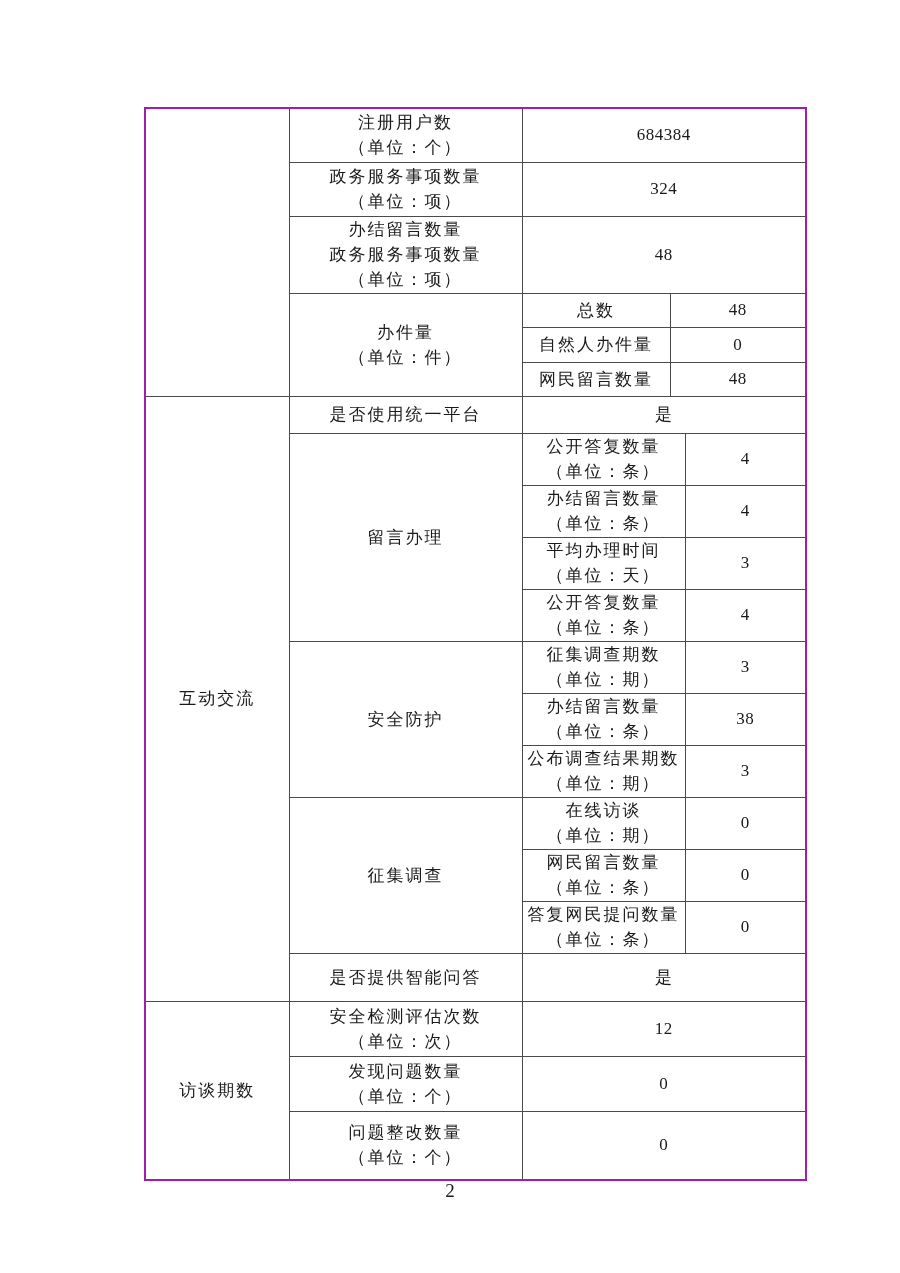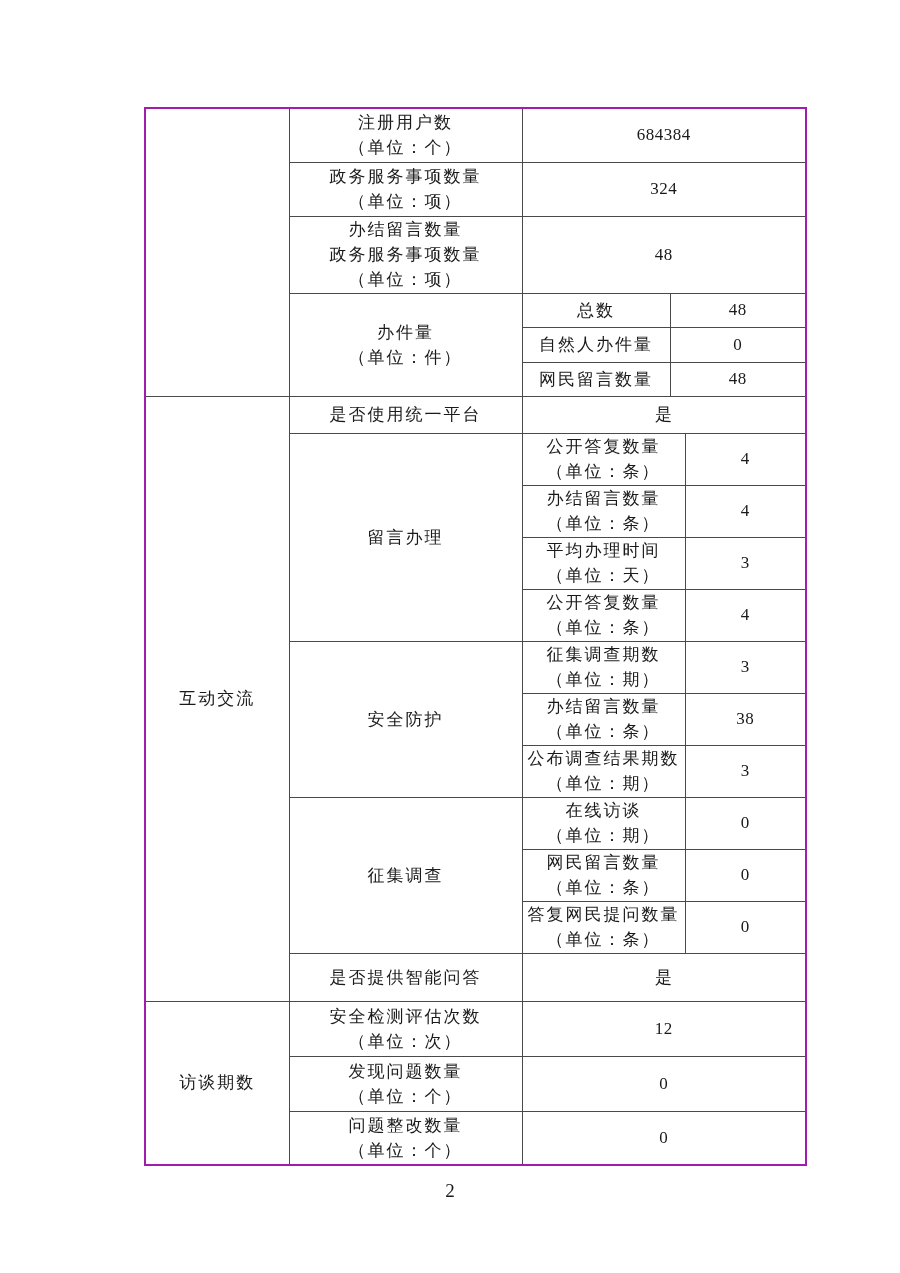--- a/index.html
+++ b/index.html
@@ -217,21 +217,21 @@
       </td>
       <td colspan="3" class="value">12</td>
     </tr>
     <tr style="height:55px">
       <td>
         <span class="line">发现问题数量</span>
         <span class="line">（单位：个）</span>
       </td>
       <td colspan="3" class="value">0</td>
     </tr>
-    <tr style="height:54px">
+    <tr style="height:69px">
       <td>
         <span class="line">问题整改数量</span>
         <span class="line">（单位：个）</span>
       </td>
       <td colspan="3" class="value">0</td>
     </tr>
   </tbody>
     </table>
 
   <div class="page-number">2</div>

